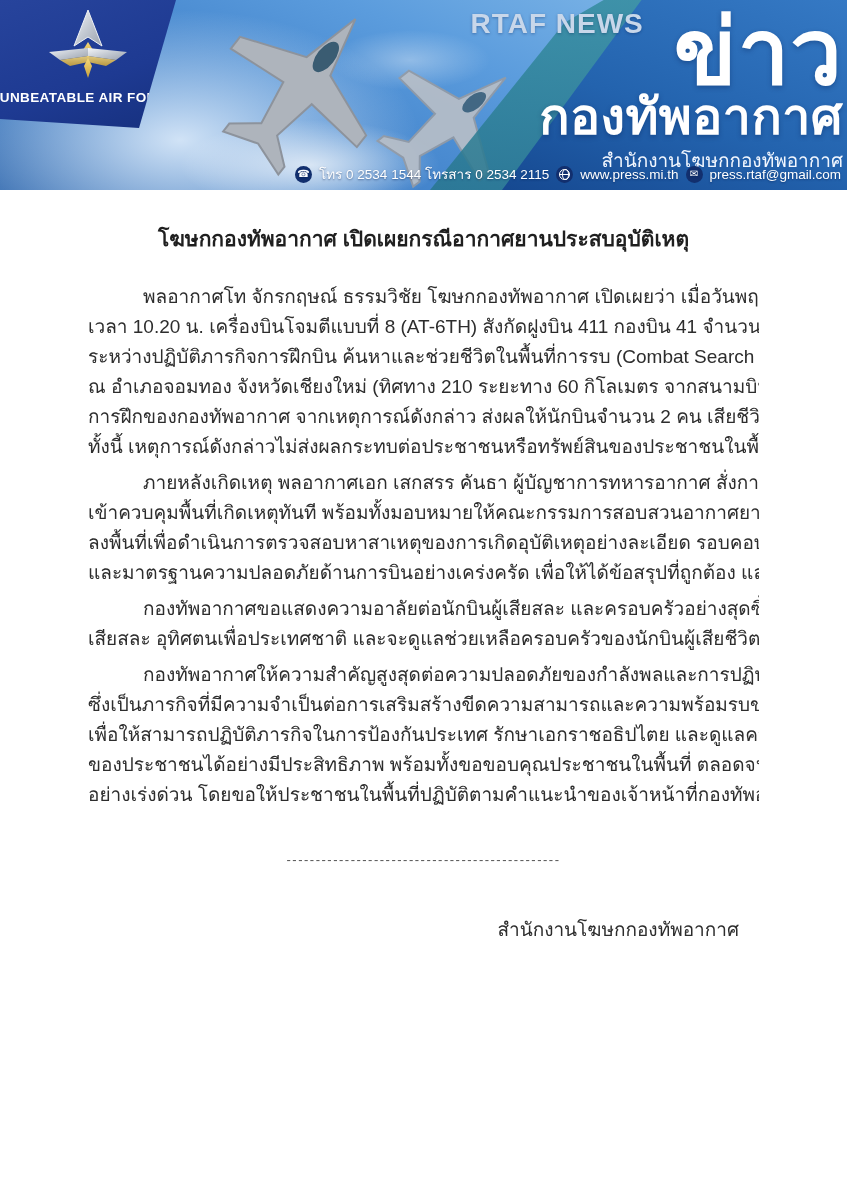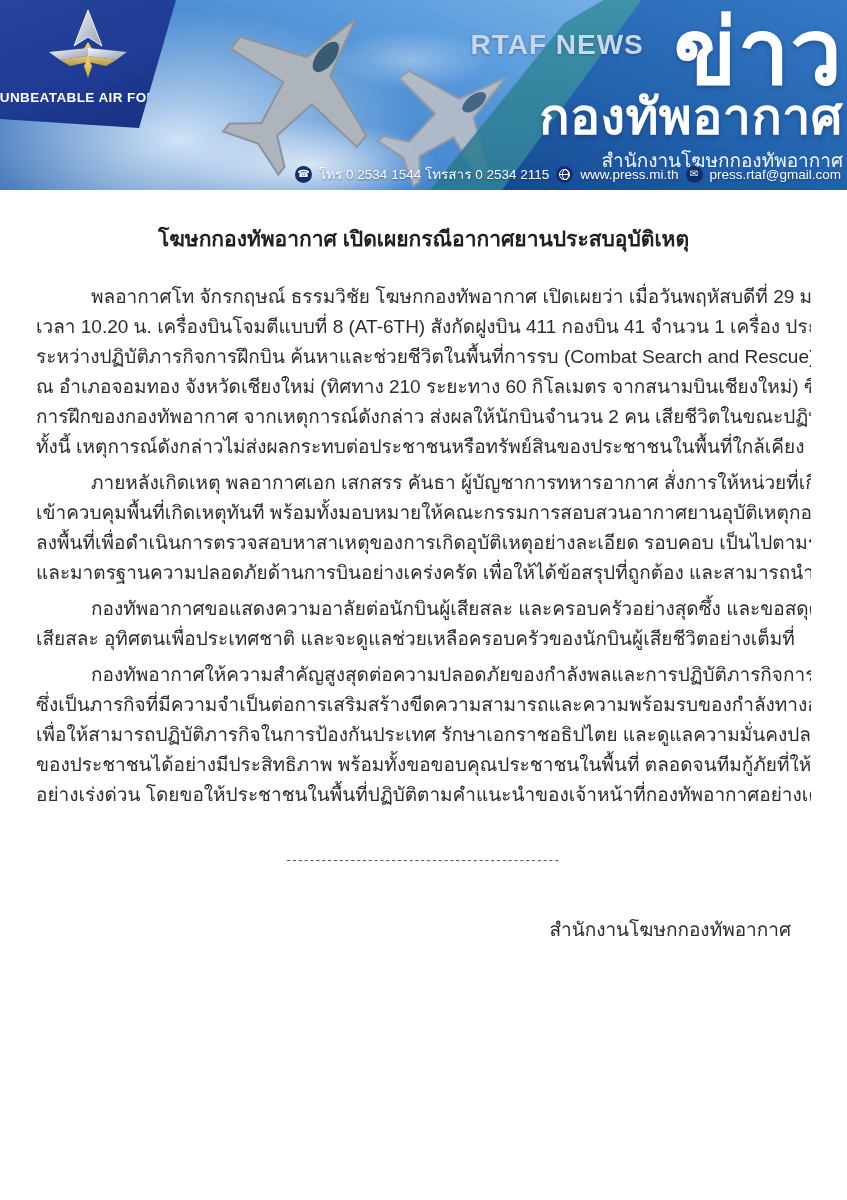--- a/index.html
+++ b/index.html
@@ -30,38 +30,38 @@
   
   .navy-flag { position:absolute; top:0; left:0; width:176px; height:128px;
                clip-path:polygon(0 0, 100% 0, 79% 100%, 0 93%);
                background:linear-gradient(160deg,#27449c 0%,#1e3a92 60%,#16307e 100%);
                display:flex; flex-direction:column; align-items:center; }
   .emblem { margin-top:8px; }
   .tagline { color:#ffffff; font-weight:bold; font-size:13.5px; letter-spacing:.4px; margin-top:4px; white-space:nowrap; }
 
   
   .masthead { position:absolute; top:8px; right:4px; text-align:right; color:#fff; z-index:5; }
-  .mast-row1 { display:flex; align-items:center; justify-content:flex-end; }
+  .mast-row1 { display:flex; align-items:flex-start; justify-content:flex-end; }
   .rtaf-news { font-size:28px; font-weight:bold; color:#c8d7ea; letter-spacing:1px; margin:0 10px 14px 0; text-shadow:0 1px 3px rgba(0,30,80,.35); }
   .khao { font-size:92px; font-weight:bold; line-height:.96; letter-spacing:1px; text-shadow:0 2px 5px rgba(0,30,80,.35);margin-left:20px; }
   .mast-org { font-size:50px; font-weight:bold; line-height:1; margin-top:-4px; letter-spacing:.5px; text-shadow:0 2px 5px rgba(0,30,80,.35); }
   .mast-office { font-size:19px; margin-top:3px; color:#f2f7ff; }
 
   
   .contact-row { position:absolute; bottom:5px; right:6px; display:flex; align-items:center; gap:7px;
                  color:#ffffff; font-size:13.5px; white-space:nowrap; z-index:6; text-shadow:0 1px 2px rgba(0,30,80,.5); }
   .cicon { display:inline-flex; align-items:center; justify-content:center; width:17px; height:17px;
            border-radius:50%; background:#122f6e; color:#fff; font-size:10px; line-height:1; flex:0 0 auto; }
   .globe-inner { position:relative; width:11px; height:11px; border:1px solid #fff; border-radius:50%; }
   .globe-inner::before { content:""; position:absolute; left:50%; top:-1px; bottom:-1px; width:5px; margin-left:-2.5px;
                          border:1px solid #fff; border-radius:50%; }
   .globe-inner::after { content:""; position:absolute; left:-1px; right:-1px; top:50%; height:0; border-top:1px solid #fff; }
 
   
-  .doc { position:absolute; top:190px; left:0; width:847px; padding:0 36px; color:#2d2d2d; }
+  .doc { position:absolute; top:190px; left:0; width:847px; padding:0 88px; color:#2d2d2d; }
   .doc-title { text-align:center; font-weight:bold; font-size:21px; color:#1f1f1f; margin-top:32px; margin-bottom:27px; }
   .para { margin-bottom:6px; }
   .line { font-size:19px; line-height:30px; white-space:nowrap; overflow:hidden; }
   .line.first { padding-left:55px; }
   .divider { text-align:center; color:#555; font-size:13px; letter-spacing:1.5px; margin-top:42px; white-space:nowrap; overflow:hidden; }
   .signoff { text-align:right; padding-right:20px; margin-top:48px; }
   .signoff .line { white-space:nowrap; }
 </style>
 </head>
 <body>

